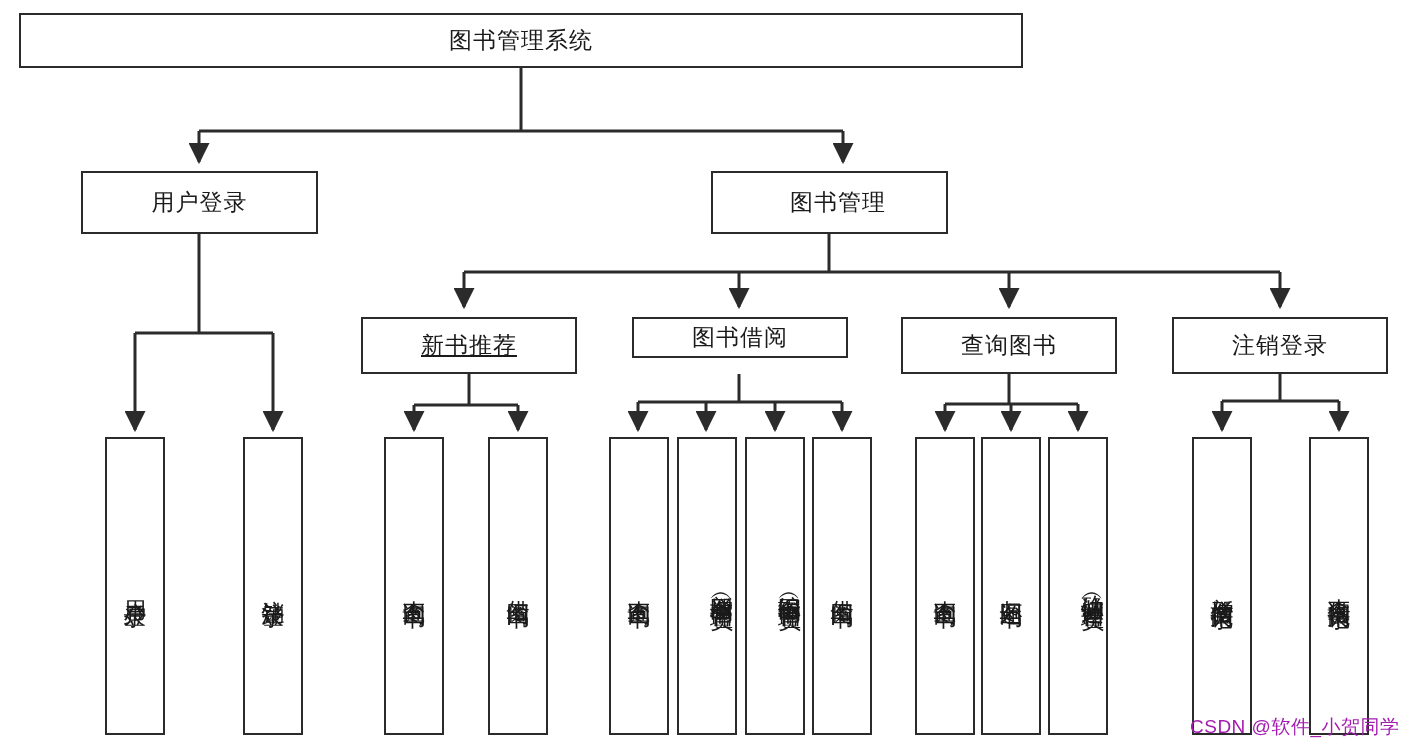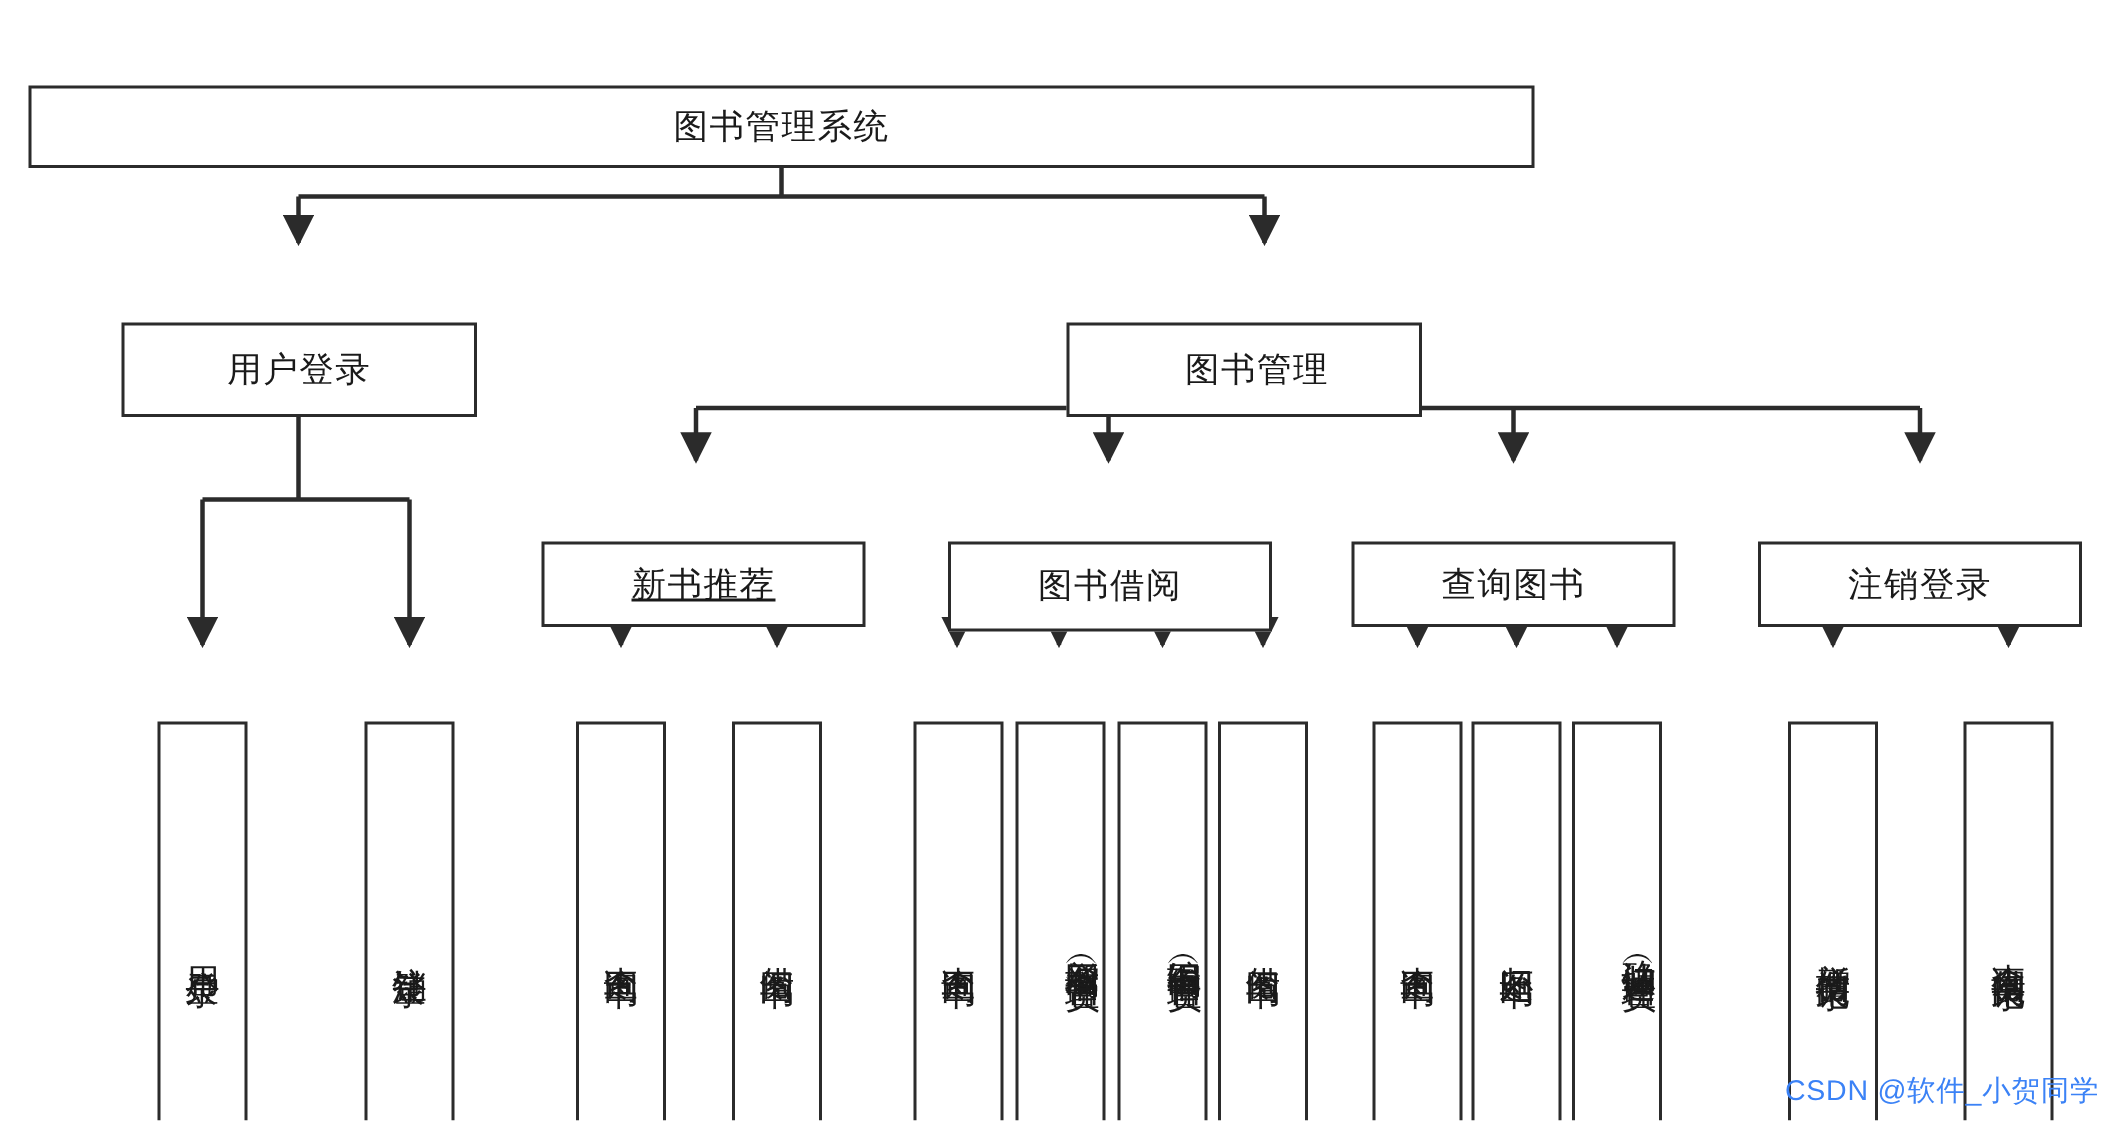--- a/index.html
+++ b/index.html
@@ -25,21 +25,20 @@
   }
   .node {
     position: absolute;
     box-sizing: border-box;
     border: 2px solid #2b2b2b;
     background: #ffffff;
     display: flex;
     align-items: center;
     justify-content: center;
     color: #1a1a1a;
-    margin-top: 44px;
   }
   .node.h {
     font-size: 23px;
     letter-spacing: 1px;
     line-height: 1.1;
   }
   .node.v {
     writing-mode: vertical-rl;
     text-orientation: upright;
     font-size: 23px;
@@ -51,21 +50,21 @@
     white-space: nowrap;
   }
   .node.v.topalign {
     align-items: flex-start;
   }
   .watermark {
     position: absolute;
     left: 1190px;
     top: 714px;
     font-size: 19px;
-    color: #3b82f6;
+    color: #a21caf;
     letter-spacing: 0.5px;
     white-space: nowrap;
   }
 </style>
 </head>
 <body>
 
 <div id="canvas">
 
   <svg id="wires" viewBox="0 0 1405 747" xmlns="http://www.w3.org/2000/svg">
@@ -117,21 +116,21 @@
       <path d="M 1339 401 L 1339 430" marker-end="url(#arrow)"></path>
     </g>
   </svg>
 
   <div class="node h" style="left:19px; top:13px; width:1004px; height:55px;">图书管理系统</div>
 
   <div class="node h" style="left:81px; top:171px; width:237px; height:63px;">用户登录</div>
   <div class="node h" style="left:711px; top:171px; width:237px; height:63px;padding-left:17px;">图书管理</div>
 
   <div class="node h" style="left:361px; top:317px; width:216px; height:57px;text-decoration:underline;">新书推荐</div>
-  <div class="node h" style="left:632px; top:317px; width:216px; height:60px;">图书借阅</div>
+  <div class="node h" style="left:632px; top:317px; width:216px; height:41px;">图书借阅</div>
   <div class="node h" style="left:901px; top:317px; width:216px; height:57px;">查询图书</div>
   <div class="node h" style="left:1172px; top:317px; width:216px; height:57px;">注销登录</div>
 
   <div class="node v" style="left:105px; top:437px; width:60px; height:298px;">用户登录</div>
   <div class="node v" style="left:243px; top:437px; width:60px; height:298px;">注销登录</div>
 
   <div class="node v" style="left:384px; top:437px; width:60px; height:298px;">查询图书</div>
   <div class="node v" style="left:488px; top:437px; width:60px; height:298px;">借阅图书</div>
 
   <div class="node v" style="left:609px; top:437px; width:60px; height:298px;">查询图书</div>

